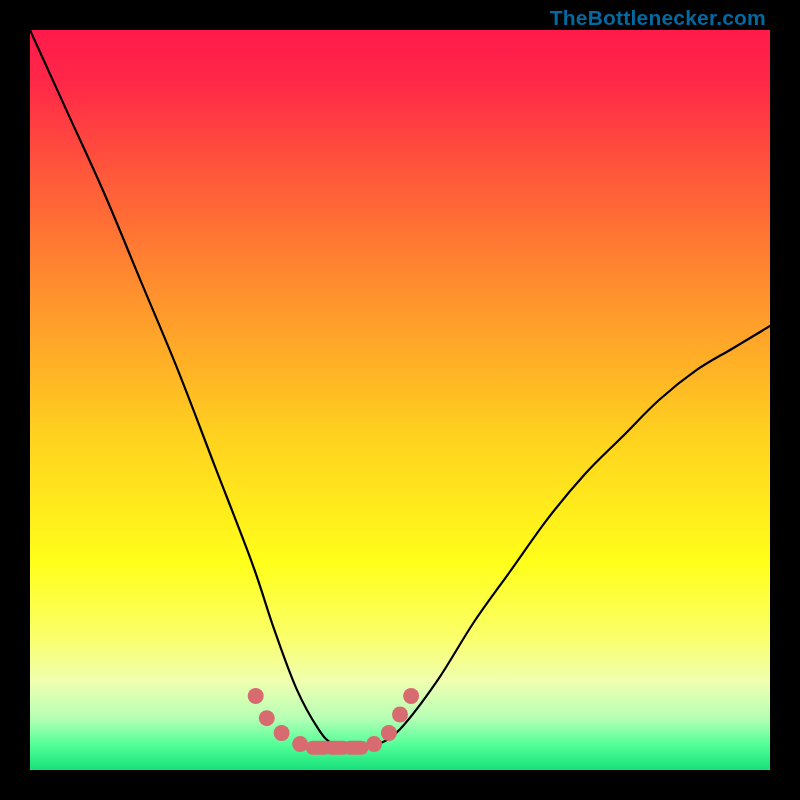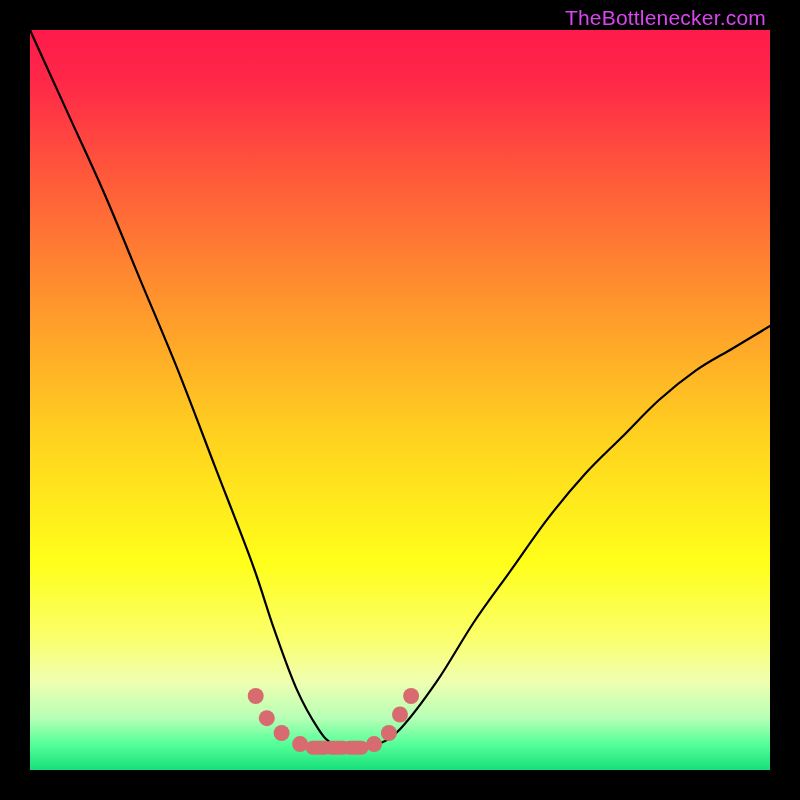--- a/index.html
+++ b/index.html
@@ -26,23 +26,24 @@
   .curve-layer {
     position: absolute;
     left: 0; top: 0;
     width: 740px;
     height: 740px;
   }
   .watermark {
     position: absolute;
     top: 6px;
     right: 34px;
-    color: #d946ef;
+    color: #0369a1;
     font-size: 21px;
     letter-spacing: 0.2px;
+    font-weight: bold;
   }
 </style>
 </head>
 <body>
 
 <div class="chart-frame">
   <svg class="gradient-bg" viewBox="0 0 740 740" preserveAspectRatio="none">
     <defs>
       <linearGradient id="bg-grad" x1="0" y1="0" x2="0" y2="1">
           <stop offset="0%" stop-color="#ff1a4b"></stop>

